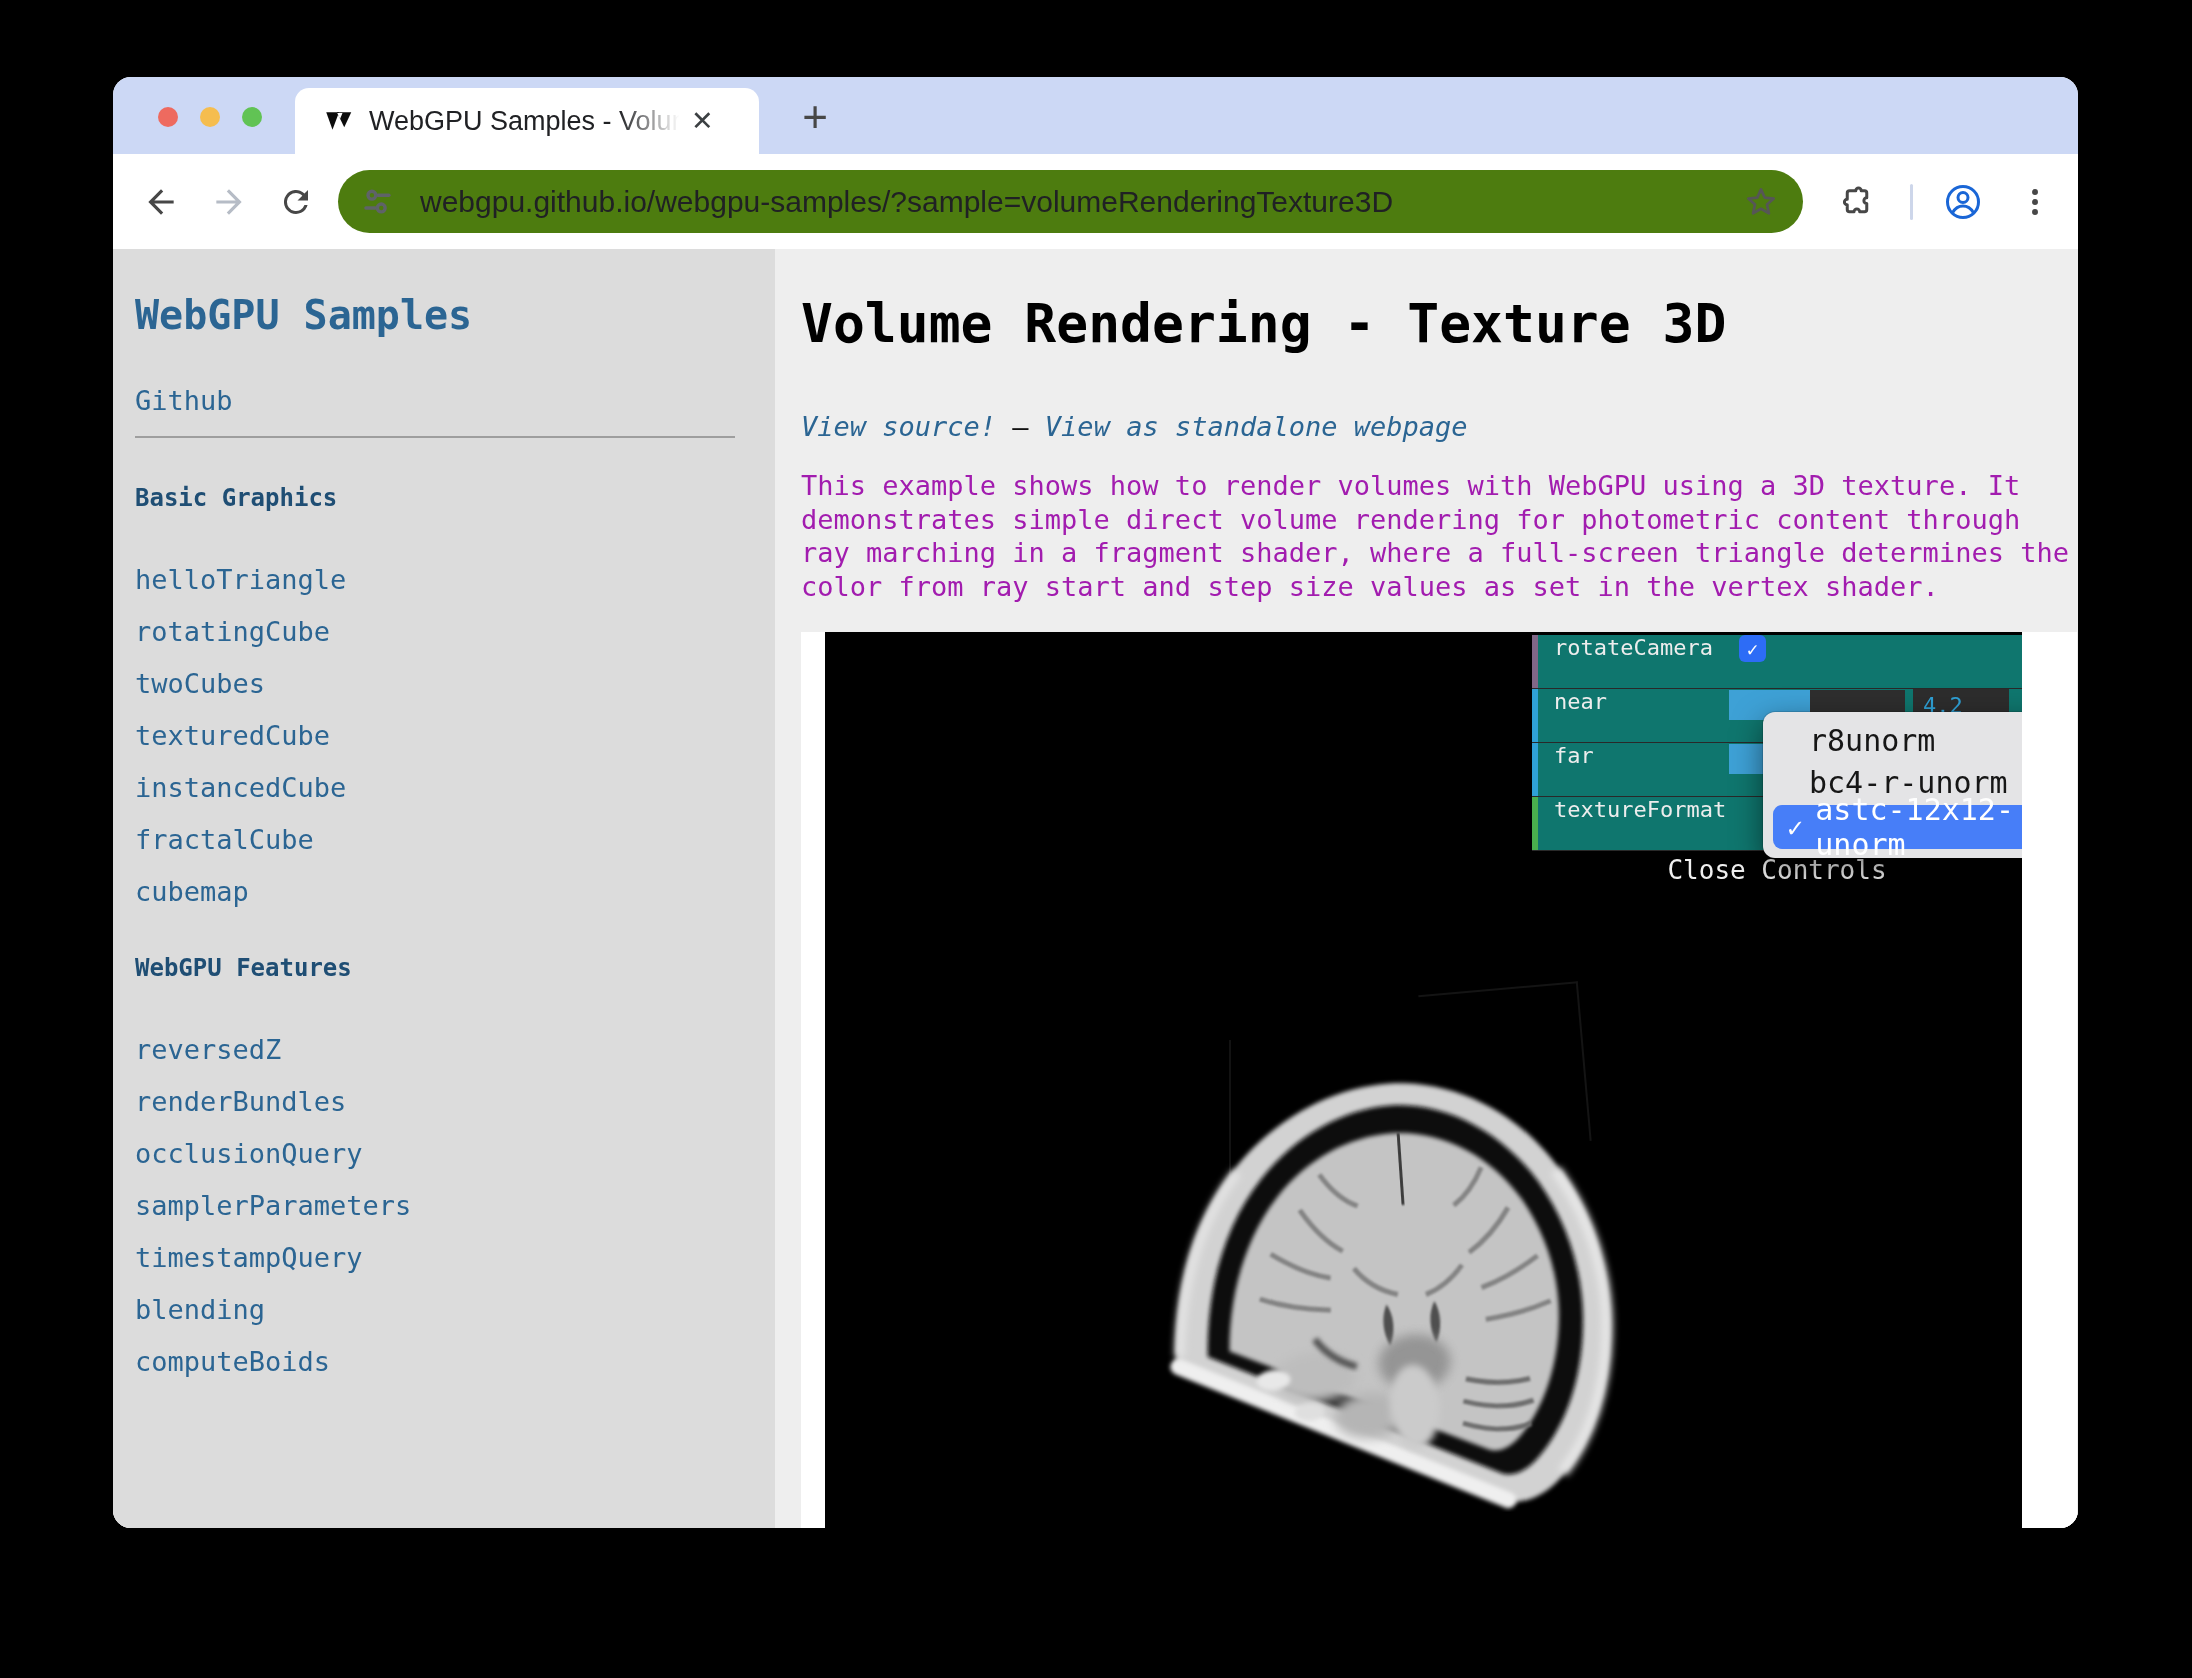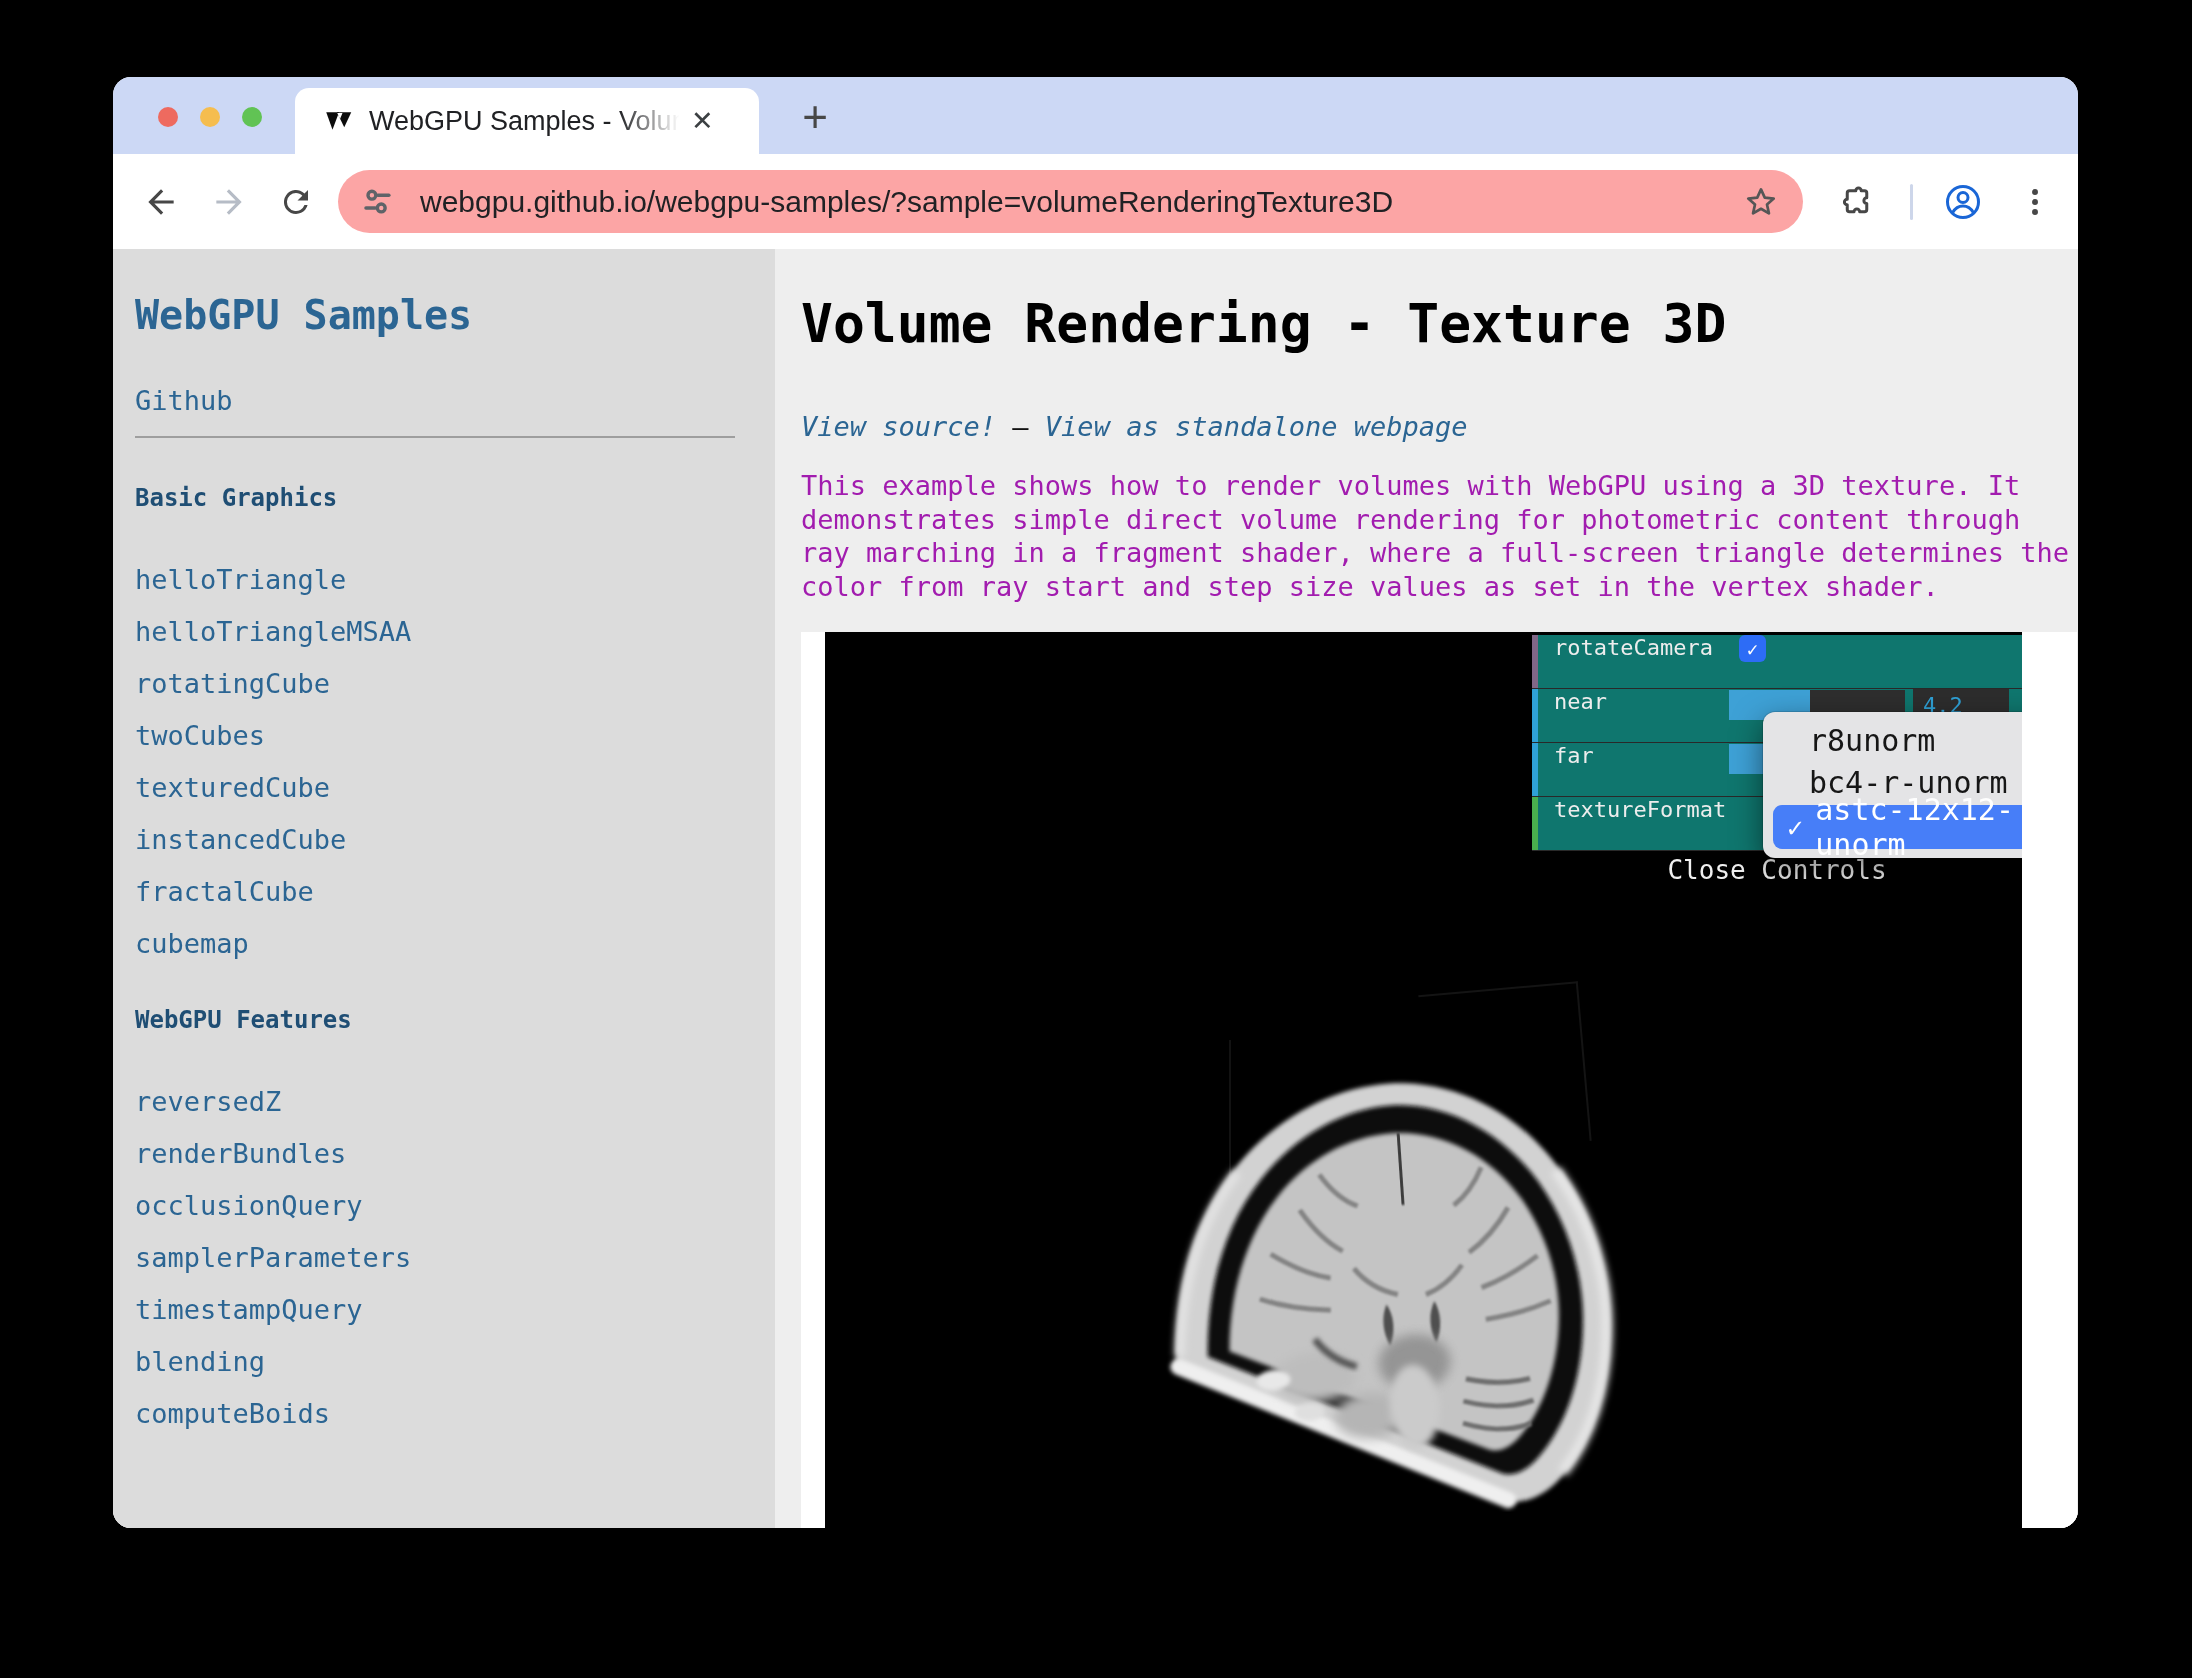--- a/index.html
+++ b/index.html
@@ -28,21 +28,21 @@
              font-size:44px; font-weight:300; color:#474747; display:flex;
              align-items:center; justify-content:center; }
 
   
   .toolbar { position:relative; height:95px; background:#fff; }
   .nav-ic { position:absolute; top:0; height:95px; display:flex; align-items:center; justify-content:center; }
   .ic-back    { left:20px;  width:56px; }
   .ic-forward { left:88px;  width:56px; }
   .ic-reload  { left:155px; width:56px; }
   .omnibox { position:absolute; left:225px; top:16px; width:1465px; height:63px;
-             background:#fca5a5; border-radius:32px; display:flex; align-items:center; }
+             background:#4d7c0f; border-radius:32px; display:flex; align-items:center; }
   .tune { margin-left:22px; flex:0 0 auto; }
   .url { margin-left:26px; font-size:30px; color:#202124; white-space:nowrap; flex:1 1 auto; }
   .star { margin-right:24px; flex:0 0 auto; }
   .ic-ext  { left:1716px; width:56px; }
   .sep-v { position:absolute; left:1797px; top:30px; width:3px; height:36px; background:#cdd6ea; border-radius:2px; }
   .ic-prof { left:1822px; width:56px; }
   .ic-dots { left:1894px; width:56px; }
 
   
   .content { position:relative; height:1279px; display:flex; background:#eee; }
@@ -186,21 +186,20 @@
   <div class="content">
 
     <nav class="sidebar">
       <div class="sb-title">WebGPU Samples</div>
       <div class="sb-github sb-link">Github</div>
       <hr class="sb-hr">
 
       <div class="sb-head">Basic Graphics</div>
       <div class="sb-list">
         <div class="sb-link">helloTriangle</div>
-        <div class="sb-link">helloTriangleMSAA</div>
         <div class="sb-link">rotatingCube</div>
         <div class="sb-link">twoCubes</div>
         <div class="sb-link">texturedCube</div>
         <div class="sb-link">instancedCube</div>
         <div class="sb-link">fractalCube</div>
         <div class="sb-link">cubemap</div>
       </div>
 
       <div class="sb-head">WebGPU Features</div>
       <div class="sb-list">

